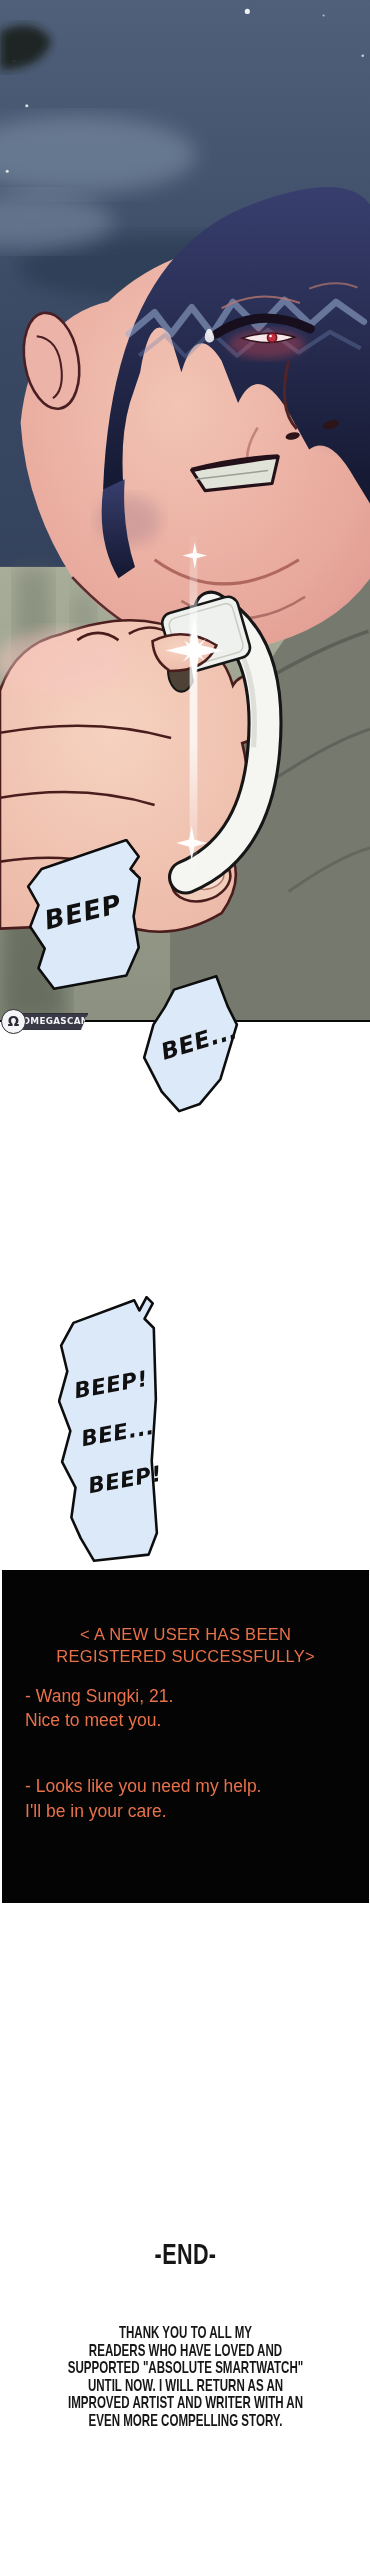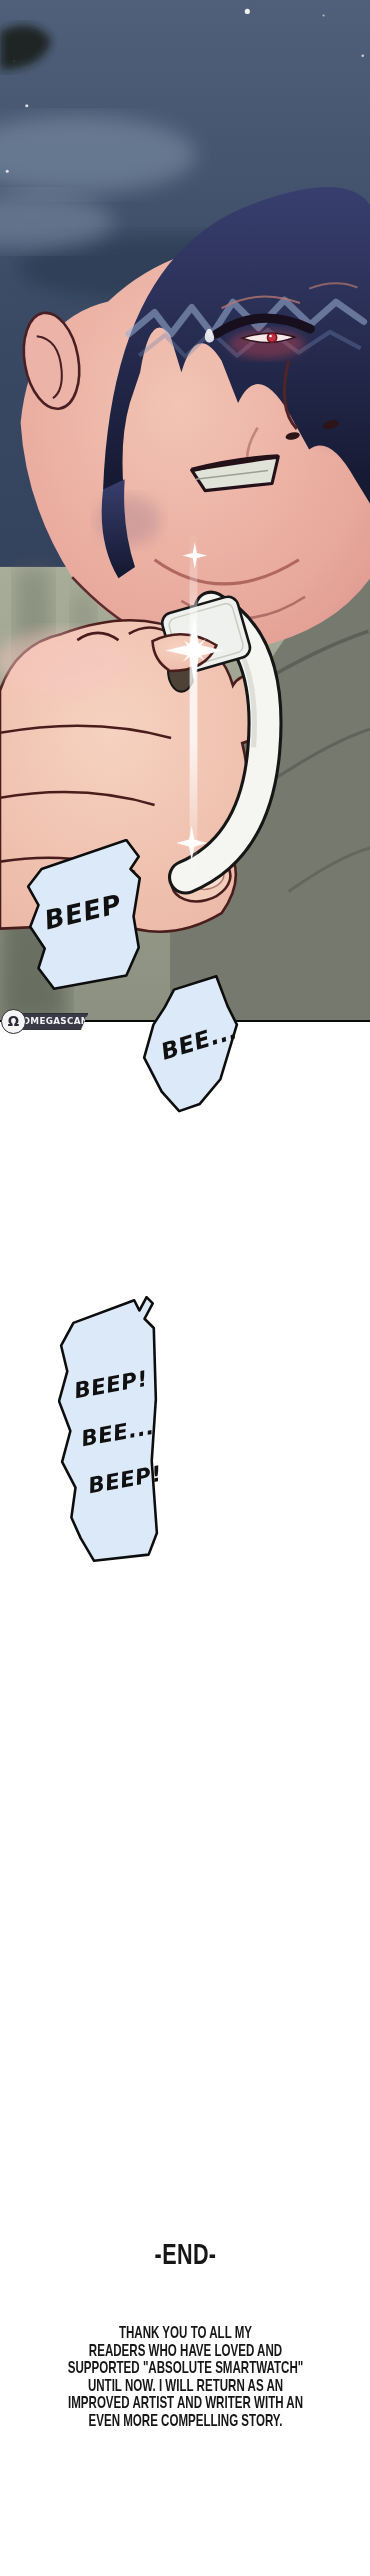--- a/index.html
+++ b/index.html
@@ -232,20 +232,34 @@
 
   <div class="abs scrap" style="left:58px;top:1296px;width:103px;height:268px;">
     <svg width="103" height="268" viewBox="0 0 200 520">
       <polygon points="30,52 148,8 158,28 172,2 184,14 168,44 186,62 190,200 182,320 192,460 176,502 70,514 44,470 26,430 34,372 8,322 24,262 2,204 18,146 6,96" fill="#dce9f8" stroke="#0d0d0d" stroke-width="5" stroke-linejoin="round"></polygon>
     </svg>
     <span class="sfx sfx3-line" style="left:15.5px;top:76px;">BEEP!</span>
     <span class="sfx sfx3-line" style="left:23px;top:124px;">BEE...</span>
     <span class="sfx sfx3-line" style="left:30px;top:171px;">BEEP!</span>
   </div>
 
+  <div class="abs" id="sysbox">
+    <div id="sys-header">
+      <div>&lt; A NEW USER HAS BEEN</div>
+      <div>REGISTERED SUCCESSFULLY&gt;</div>
+    </div>
+    <div id="sys-intro">
+      <div>- Wang Sungki, 21.</div>
+      <div>Nice to meet you.</div>
+    </div>
+    <div id="sys-help">
+      <div>- Looks like you need my help.</div>
+      <div>I'll be in your care.</div>
+    </div>
+  </div>
 
   <div class="abs" id="end-label">-END-</div>
   <div class="abs" id="thanks">
     <div>THANK YOU TO ALL MY</div>
     <div>READERS WHO HAVE LOVED AND</div>
     <div>SUPPORTED "ABSOLUTE SMARTWATCH"</div>
     <div>UNTIL NOW. I WILL RETURN AS AN</div>
     <div>IMPROVED ARTIST AND WRITER WITH AN</div>
     <div>EVEN MORE COMPELLING STORY.</div>
   </div>

